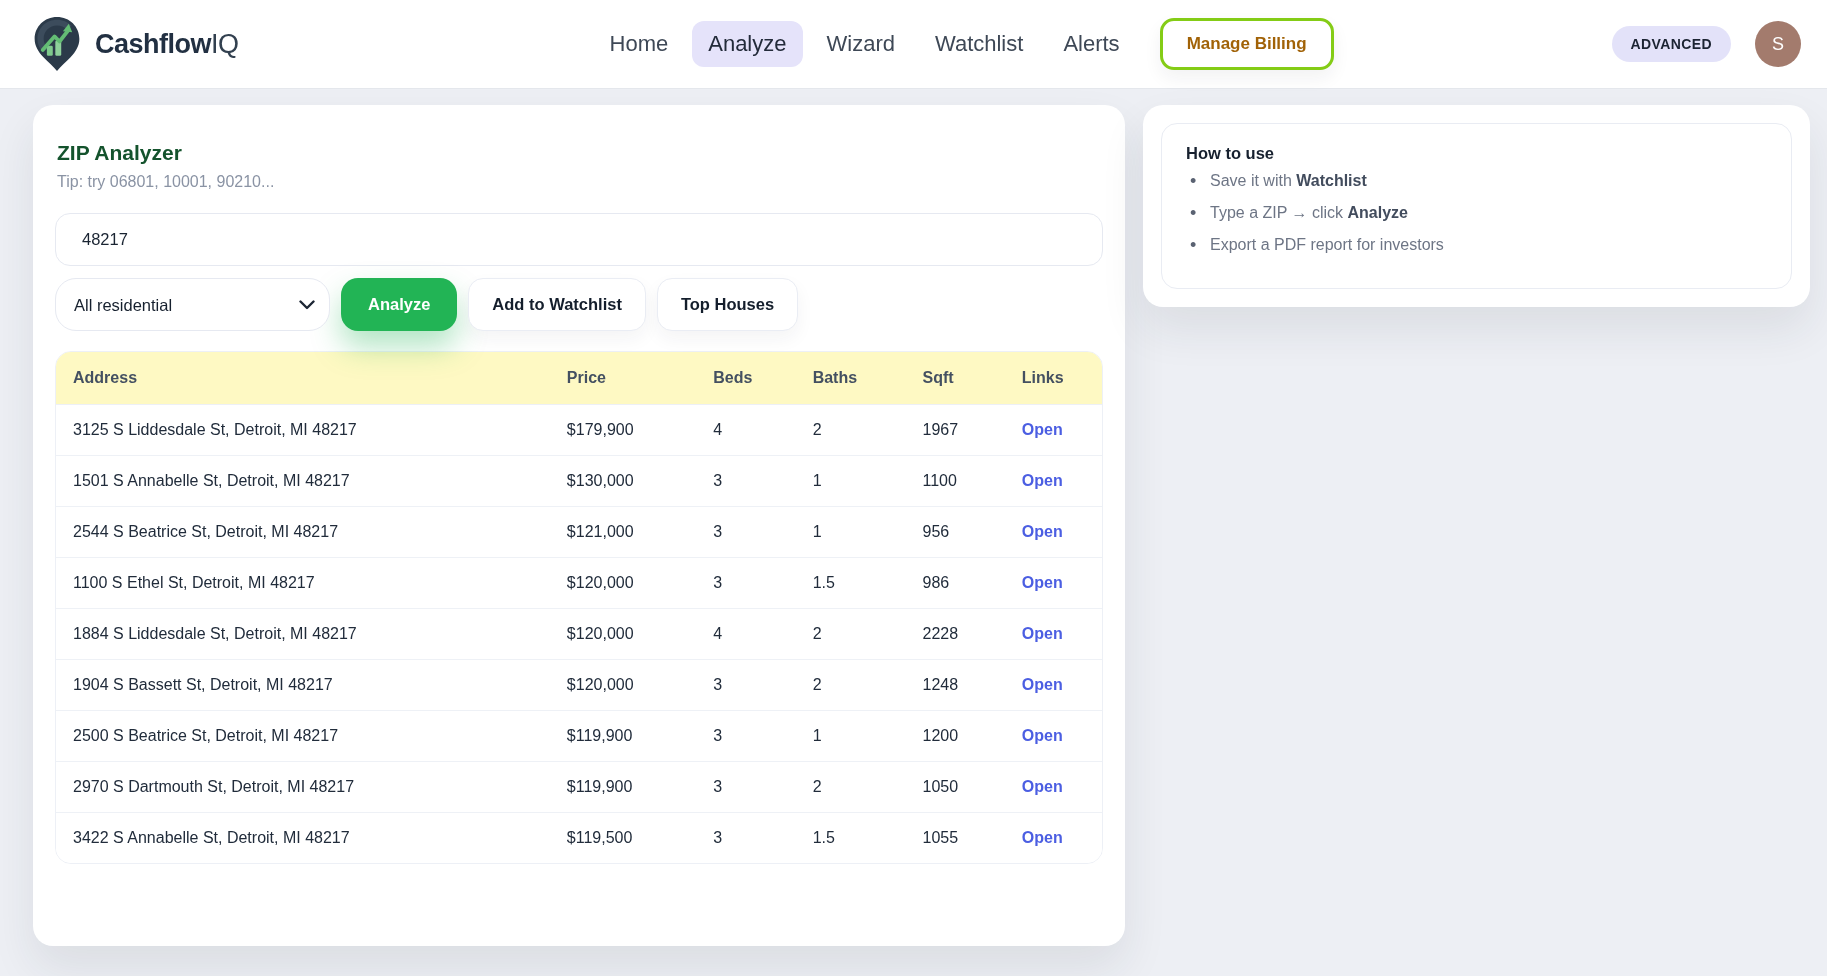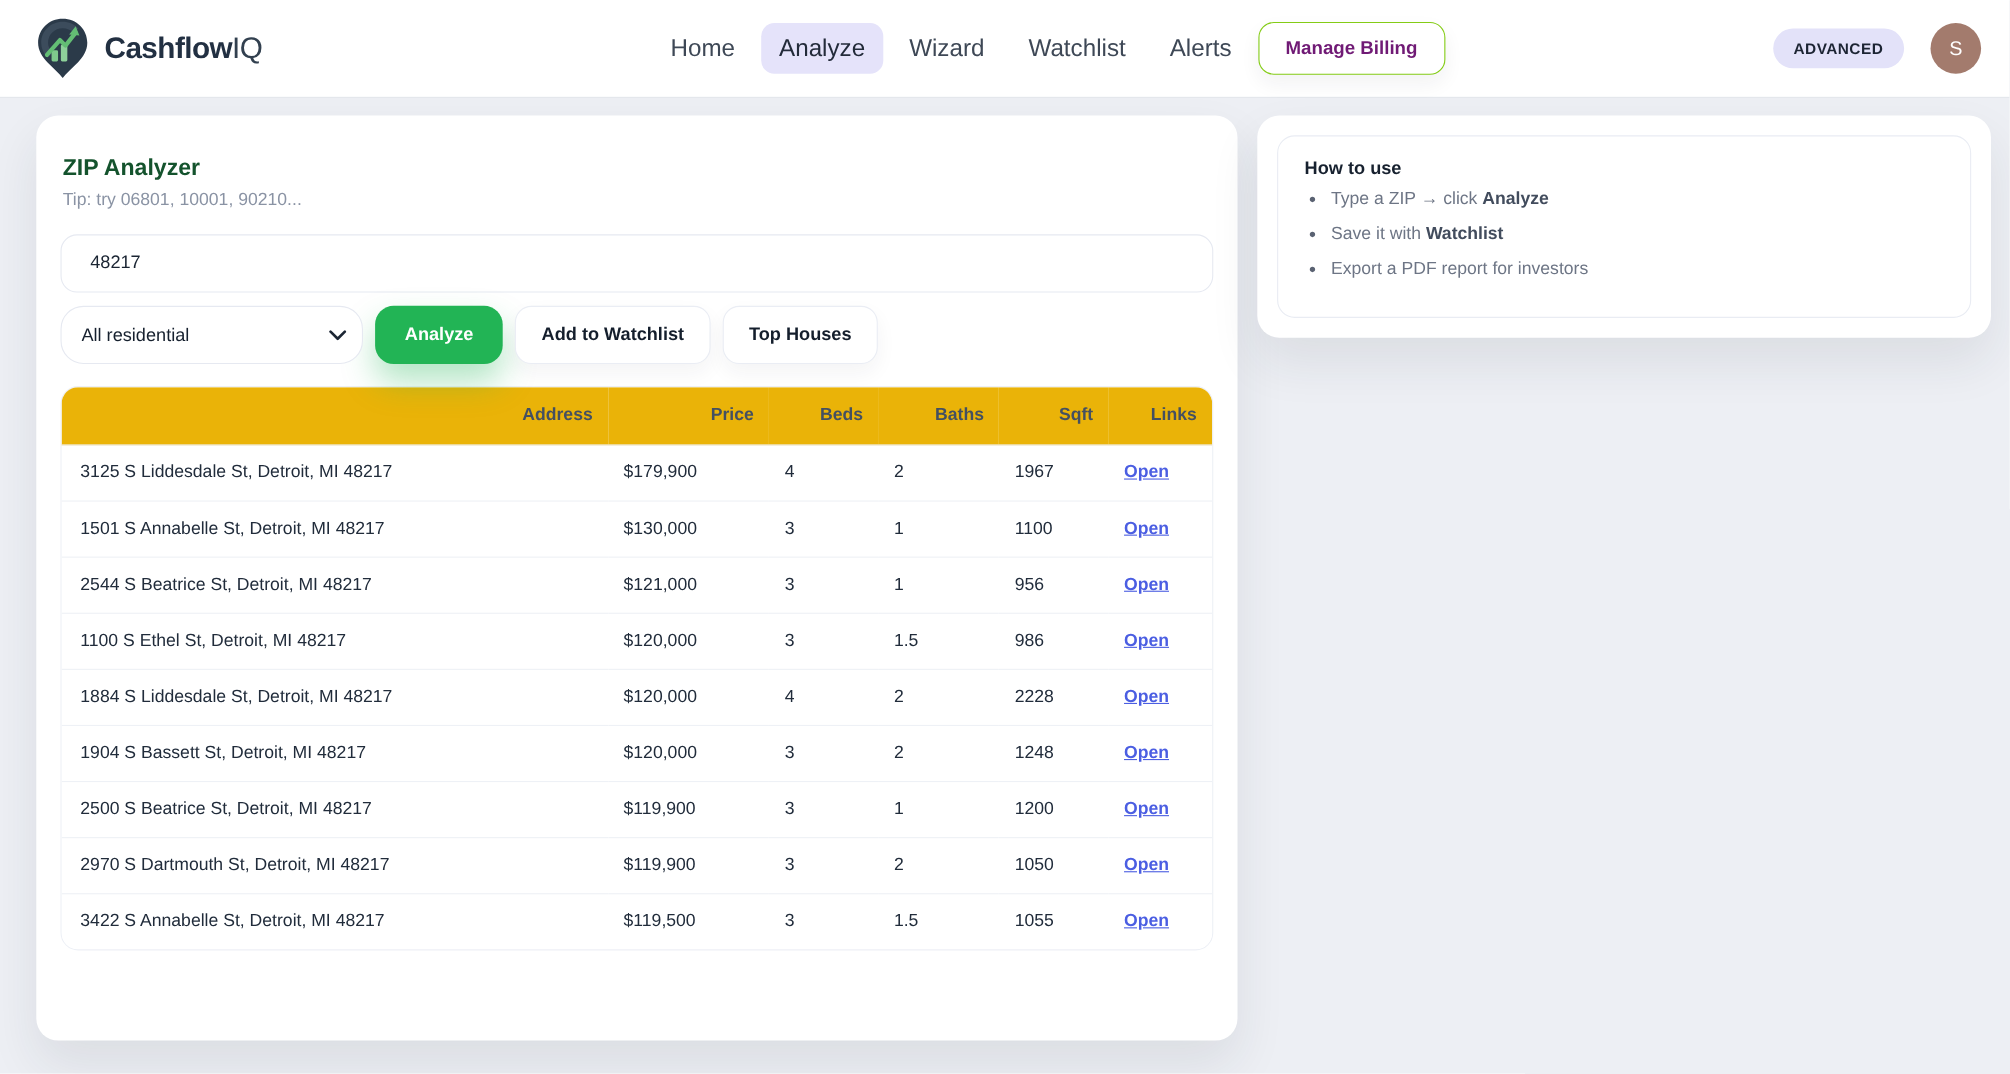--- a/index.html
+++ b/index.html
@@ -23,23 +23,23 @@
   .wordmark .w2 { font-weight:400; color:#32404f; }
 
   .nav { display:flex; align-items:center; gap:8px; margin-left:355px; }
   .nav-item {
     font-size:22px; color:#3e4856; padding:10px 16px; border-radius:12px;
     cursor:pointer; white-space:nowrap;
   }
   .nav-item.active { background:#e5e3fa; color:#232b3a; }
 
   .billing-btn {
-    margin-left:8px; background:#ffffff; border:1px solid #84cc16;
+    margin-left:24px; background:#ffffff; border:3px solid #84cc16;
     border-radius:14px; padding:13px 24px; font-size:17px; font-weight:700;
-    color:#701a75; cursor:pointer; box-shadow:0 8px 18px rgba(30,41,59,.06);
+    color:#a16207; cursor:pointer; box-shadow:0 8px 18px rgba(30,41,59,.06);
     font-family:inherit; white-space:nowrap;
   }
 
   .header-right { margin-left:auto; display:flex; align-items:center; gap:24px; }
   .plan-badge {
     background:#e3e2f9; color:#1c2433; font-size:14px; font-weight:700;
     padding:10px 19px; border-radius:999px; letter-spacing:.4px; cursor:pointer;
   }
   .avatar {
     width:46px; height:46px; border-radius:50%; background:#a37b6d;
@@ -84,35 +84,35 @@
   }
   .btn-ghost {
     background:#ffffff; color:#141e2c; border:1px solid #eaedf4; padding:0 23px;
     box-shadow:0 8px 18px rgba(30,41,59,.05);
   }
 
   
   .table-card { border:1px solid #edf0f6; border-radius:16px; overflow:hidden; }
   table { width:100%; border-collapse:collapse; }
   thead th {
-    background:#eab308; text-align:right; font-size:16px; font-weight:700;
+    background:#fef9c3; text-align:left; font-size:16px; font-weight:700;
     color:#445061; padding:17px 14px; border-bottom:1px solid #edf0f6;
   }
   tbody td {
     font-size:16px; color:#212c3b; padding:16px 14px; border-bottom:1px solid #eef1f6;
     background:#ffffff;
   }
   tbody tr:last-child td { border-bottom:none; }
   th.c-addr, td.c-addr { width:47.5%; padding-left:17px; }
   th.c-price, td.c-price { width:14%; }
   th.c-beds, td.c-beds { width:9.5%; }
   th.c-baths, td.c-baths { width:10.5%; }
   th.c-sqft, td.c-sqft { width:9.5%; }
   th.c-links, td.c-links { width:9%; }
-  .open-link { color:#4b5ee2; font-weight:700; text-decoration:underline; cursor:pointer; }
+  .open-link { color:#4b5ee2; font-weight:700; cursor:pointer; }
 
   
   .side-card {
     width:667px; background:#ffffff; border-radius:20px;
     box-shadow:0 22px 45px rgba(30,41,59,.09); padding:18px;
   }
   .howto-card { border:1px solid #e9ecf3; border-radius:16px; padding:20px 24px 22px; }
   .howto-title { font-size:16.5px; font-weight:700; color:#17212f; margin-bottom:6px; }
   .howto-list { list-style:none; }
   .howto-list li {
@@ -271,19 +271,19 @@
   </tr>
           </tbody>
       </table>
     </div>
   </div>
 
   <div class="side-card">
     <div class="howto-card">
       <div class="howto-title">How to use</div>
       <ul class="howto-list">
+        <li><span>Save it with </span><span class="howto-bold">Watchlist</span></li>
         <li><span>Type a ZIP → click </span><span class="howto-bold">Analyze</span></li>
-        <li><span>Save it with </span><span class="howto-bold">Watchlist</span></li>
         <li><span>Export a PDF report for investors</span><span class="howto-bold"></span></li>
       </ul>
     </div>
   </div>
 </div>
 
 </body></html>

